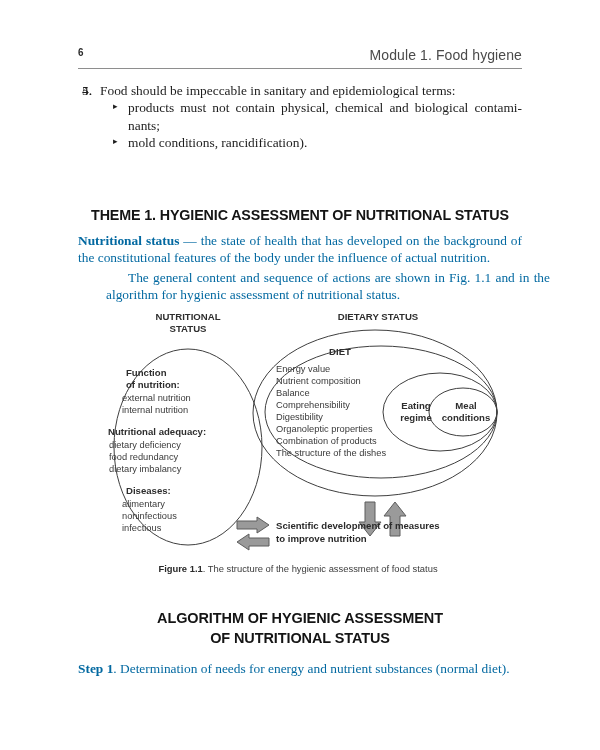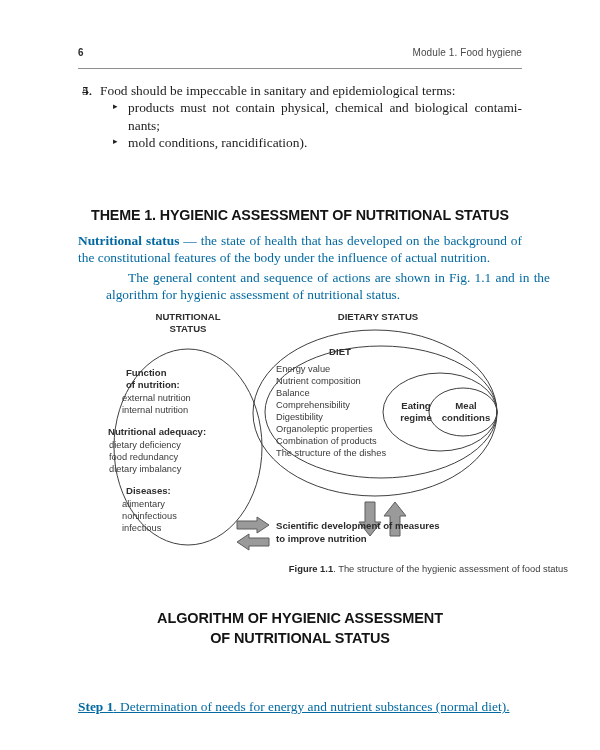--- a/index.html
+++ b/index.html
@@ -41,21 +41,21 @@
     letter-spacing: -0.3px;
     color: #2b2b2b;
     transform: scaleX(0.86);
     transform-origin: left center;
   }
   .header-title {
     position: absolute;
     right: 0;
     top: 1px;
     font-family: "Liberation Sans", sans-serif;
-    font-size: 10px;
+    font-size: 14px;
     color: #4a4a4a;
     letter-spacing: 0.1px;
     padding-left: 22px;
   }
   .header-rule {
     position: absolute;
     left: 78px;
     top: 68px;
     width: 444px;
     height: 1px;
@@ -150,40 +150,40 @@
     position: absolute;
     left: 78px;
     width: 444px;
     font-size: 13.4px;
     line-height: 17.4px;
     text-align: justify;
     color: #0369a1;
   }
   #para-status { top: 232px; }
   #para-general { top: 269px; }
-  #para-step1 { top: 698px; text-decoration: underline; }
+  #para-step1 { top: 660px; }
   .indent { text-indent: 22px; margin-left: 28px; }
   b, .b { font-weight: bold; }
 
   
   .figure {
     position: absolute;
     left: 78px;
     top: 306px;
     width: 444px;
     height: 250px;
   }
   .figure svg { display: block; }
 
   .fig-caption {
     position: absolute;
-    left: 4px;
+    left: 16px;
     top: 563px;
     width: 564px;
-    text-align: right;
+    text-align: center;
     font-family: "Liberation Sans", sans-serif;
     font-size: 9.4px;
     color: #3b3b3b;
   }
   .fig-caption .b { font-weight: bold; color: #2a2a2a; }
 </style>
 </head>
 <body>
 
 <div class="page">

